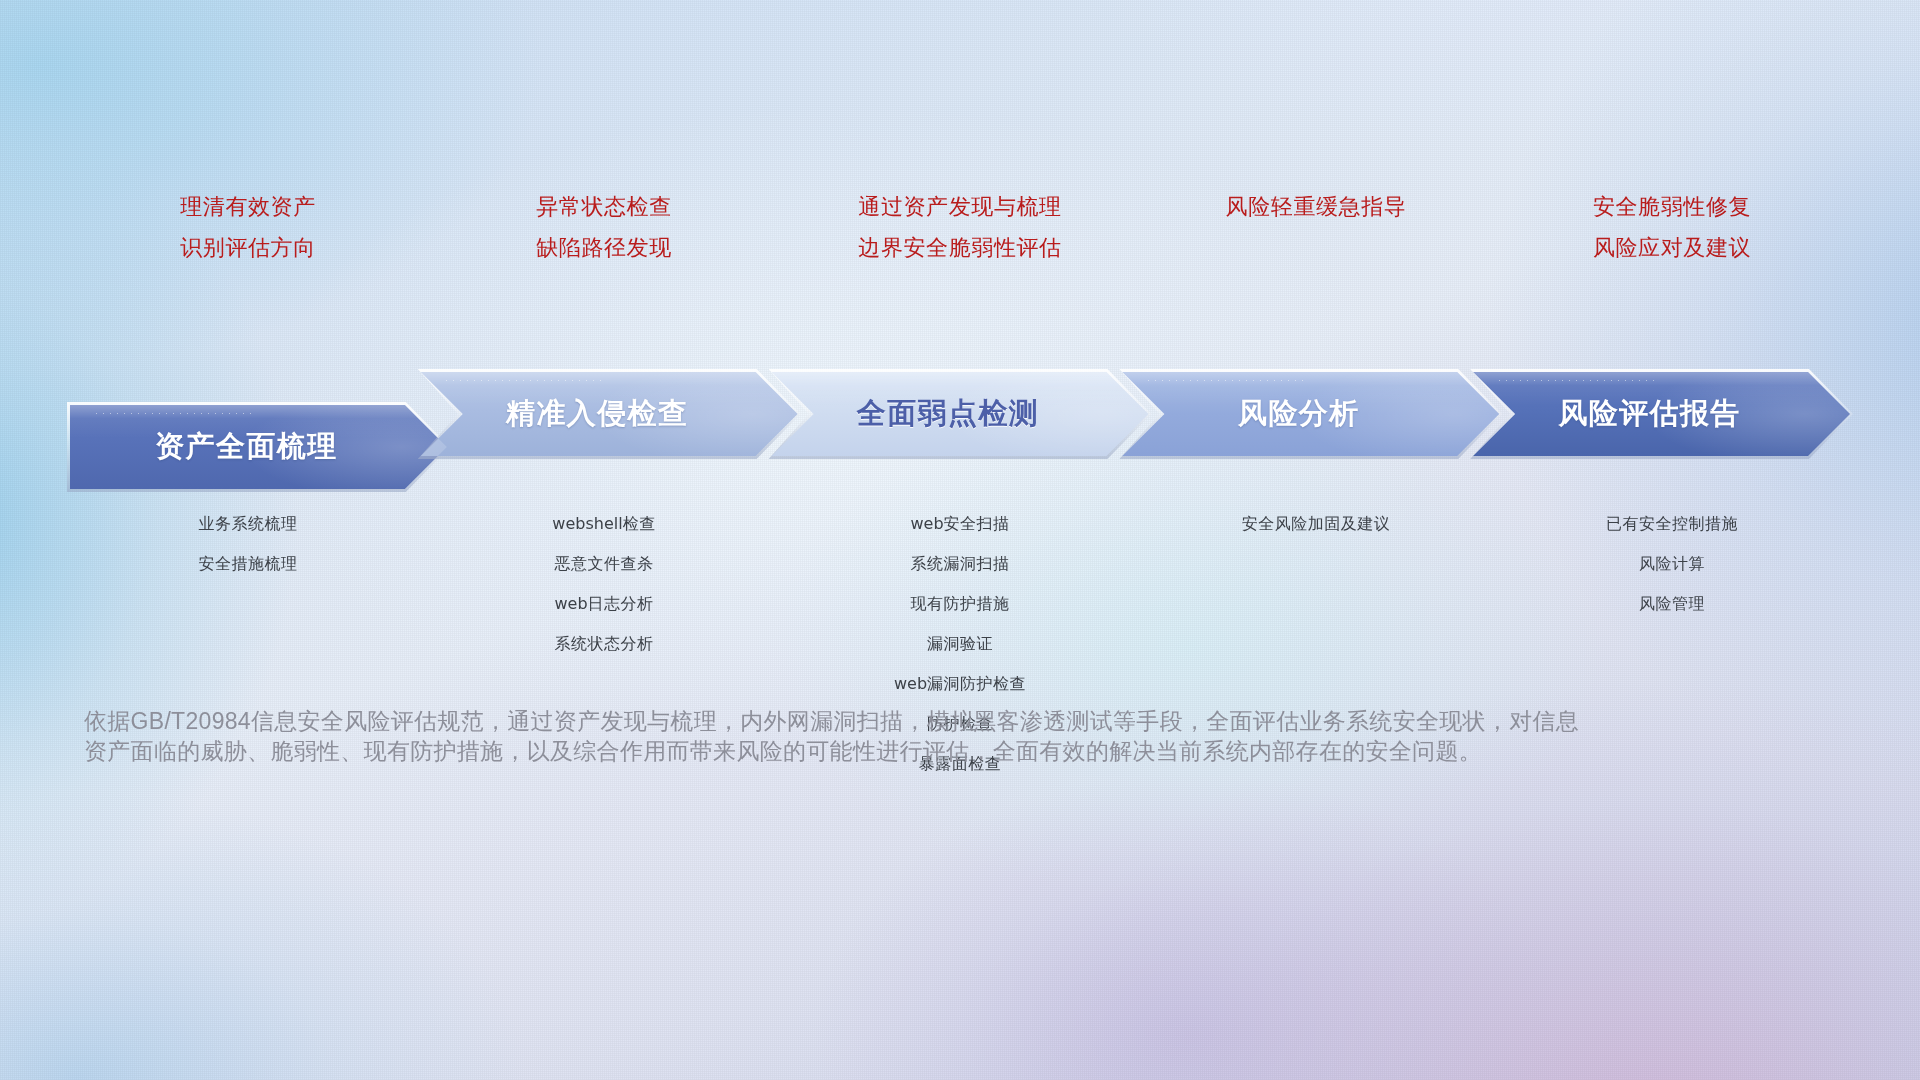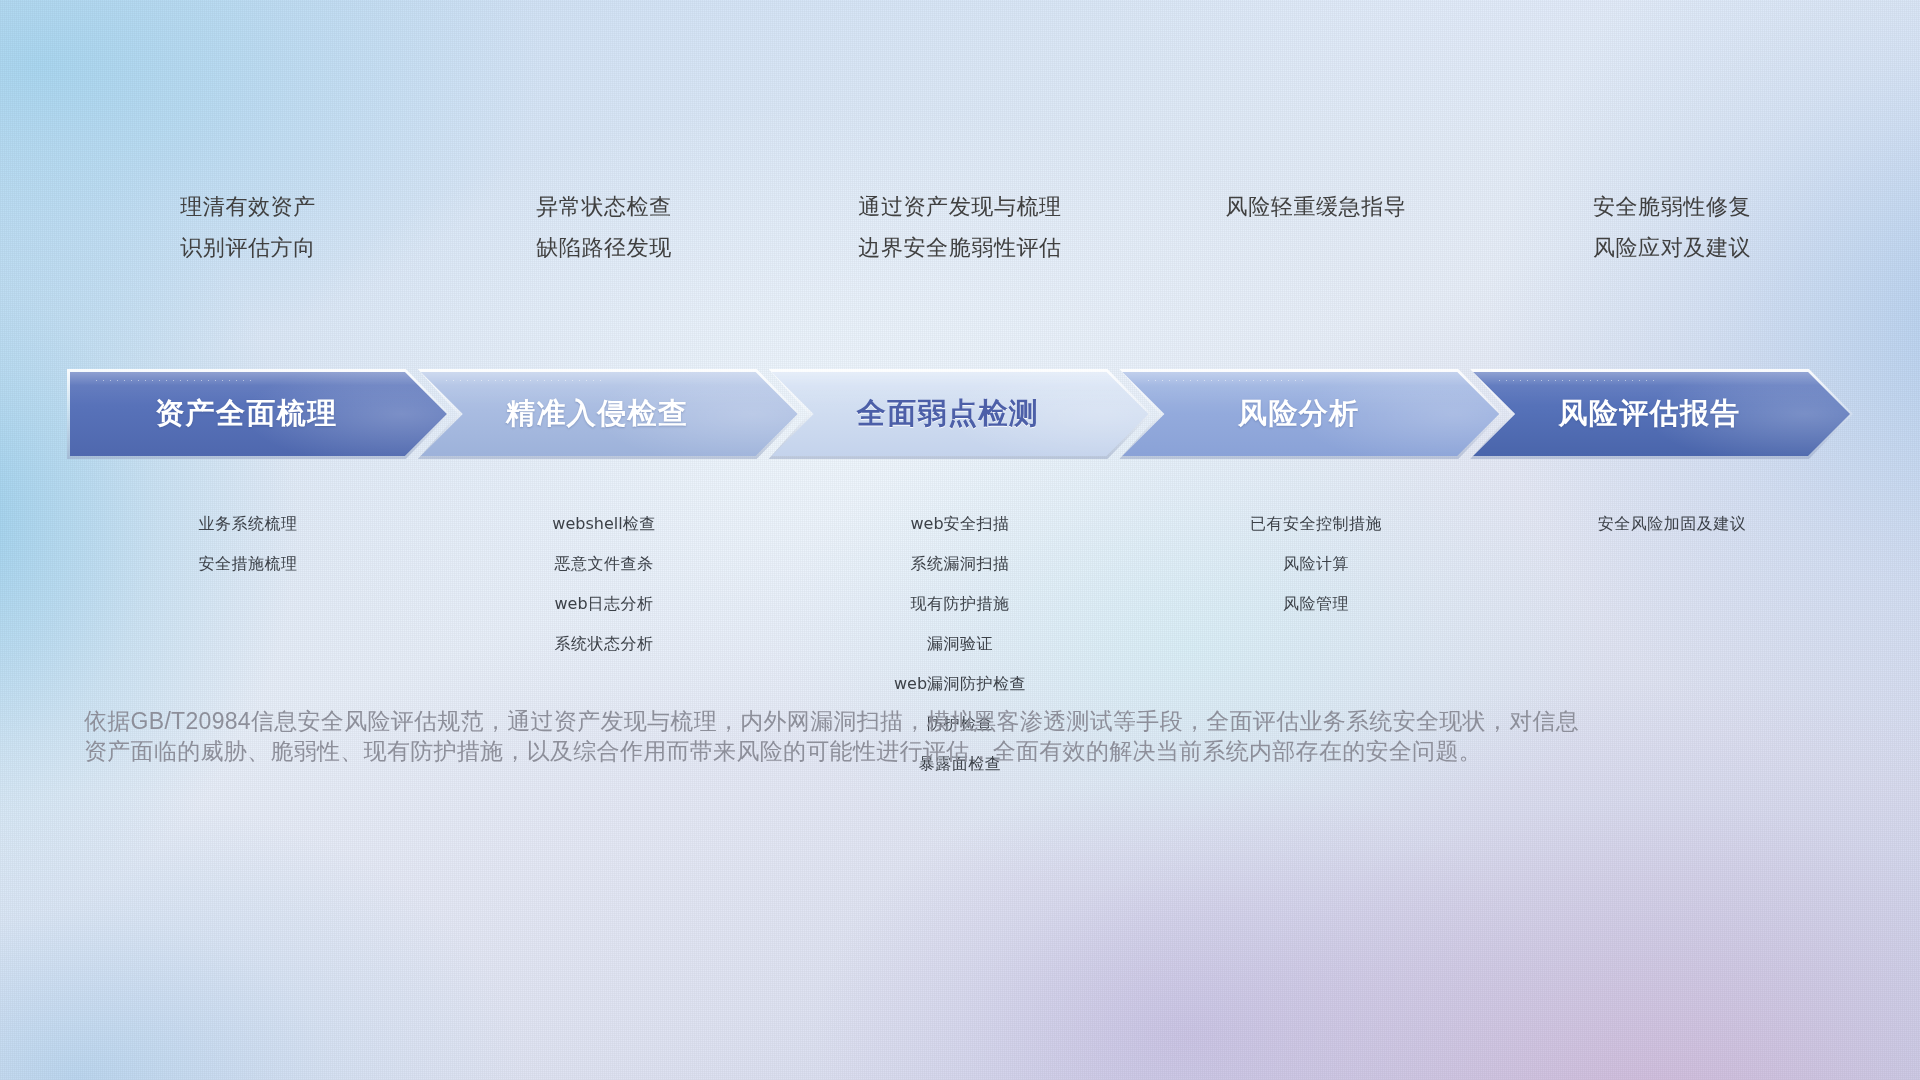--- a/index.html
+++ b/index.html
@@ -84,42 +84,42 @@
   .col-grid {
     position:absolute; left:70px; width:1780px;
     display:grid;
     grid-template-columns:repeat(5,1fr);
   }
 
   
   #toplabels { top:186px; }
   .toplab {
     text-align:center;
-    color:#404040;
+    color:#b91c1c;
     font-size:22px;
     line-height:41px;
     letter-spacing:0.6px;
     font-weight:400;
   }
   .toplab div { white-space:nowrap; }
 
   
   #chevband {
     position:absolute; left:70px; top:372px;
     width:1780px; height:84px;
     display:flex;
   }
   .chev {
     position:relative;
     flex:1 1 0;
     height:84px;
     display:flex; align-items:center; justify-content:center;
     margin-left:-26px;
   }
-  .chev:first-child { margin-left:0; }
+  .chev:first-child { margin-left:0;margin-top:33px; }
 
   .chev .shape {
     position:absolute; inset:0;
     -webkit-clip-path:polygon(0 0, calc(100% - 42px) 0, 100% 50%, calc(100% - 42px) 100%, 0 100%);
     clip-path:polygon(0 0, calc(100% - 42px) 0, 100% 50%, calc(100% - 42px) 100%, 0 100%);
   }
   .chev.notch .shape {
     -webkit-clip-path:polygon(0 0, calc(100% - 42px) 0, 100% 50%, calc(100% - 42px) 100%, 0 100%, 42px 50%);
     clip-path:polygon(0 0, calc(100% - 42px) 0, 100% 50%, calc(100% - 42px) 100%, 0 100%, 42px 50%);
   }
@@ -297,26 +297,26 @@
     <div class="btmcol">
       <div><span class="en">web</span>安全扫描</div>
       <div>系统漏洞扫描</div>
       <div>现有防护措施</div>
       <div>漏洞验证</div>
       <div><span class="en">web</span>漏洞防护检查</div>
       <div>防护检查</div>
       <div>暴露面检查</div>
     </div>
     <div class="btmcol">
+      <div>安全风险加固及建议</div>
+    </div>
+    <div class="btmcol">
       <div>已有安全控制措施</div>
       <div>风险计算</div>
       <div>风险管理</div>
-    </div>
-    <div class="btmcol">
-      <div>安全风险加固及建议</div>
     </div>
   </div>
 
   <div id="footer">
     <div>依据GB/T20984信息安全风险评估规范，通过资产发现与梳理，内外网漏洞扫描，模拟黑客渗透测试等手段，全面评估业务系统安全现状，对信息</div>
     <div>资产面临的威胁、脆弱性、现有防护措施，以及综合作用而带来风险的可能性进行评估，全面有效的解决当前系统内部存在的安全问题。</div>
   </div>
 
 </div>
 

